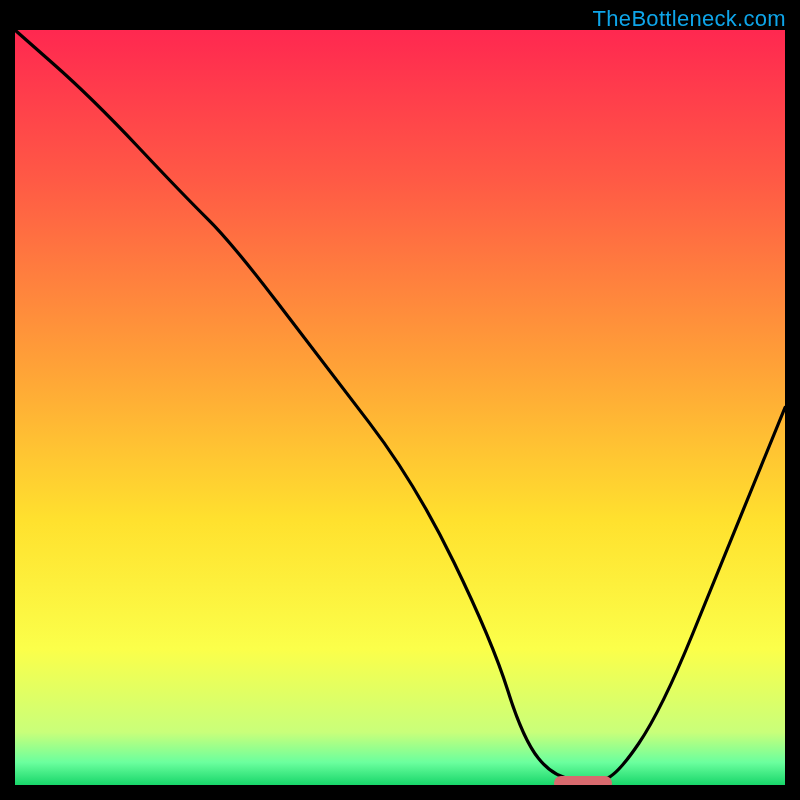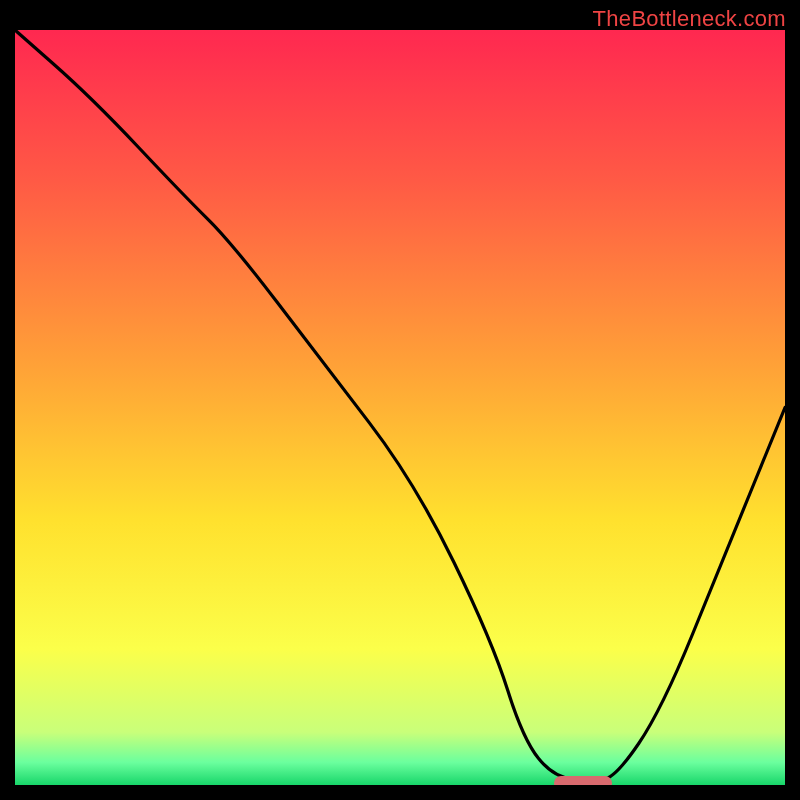--- a/index.html
+++ b/index.html
@@ -26,21 +26,21 @@
     overflow: hidden;
   }
   .gradient-bg {
     position: absolute;
     inset: 0;
   }
   .watermark {
     position: absolute;
     top: 6px;
     right: 14px;
-    color: #ef4444;
+    color: #0ea5e9;
     font-size: 22px;
     font-weight: 500;
     letter-spacing: 0.3px;
   }
   svg.curve {
     position: absolute;
     inset: 0;
     width: 100%;
     height: 100%;
   }

